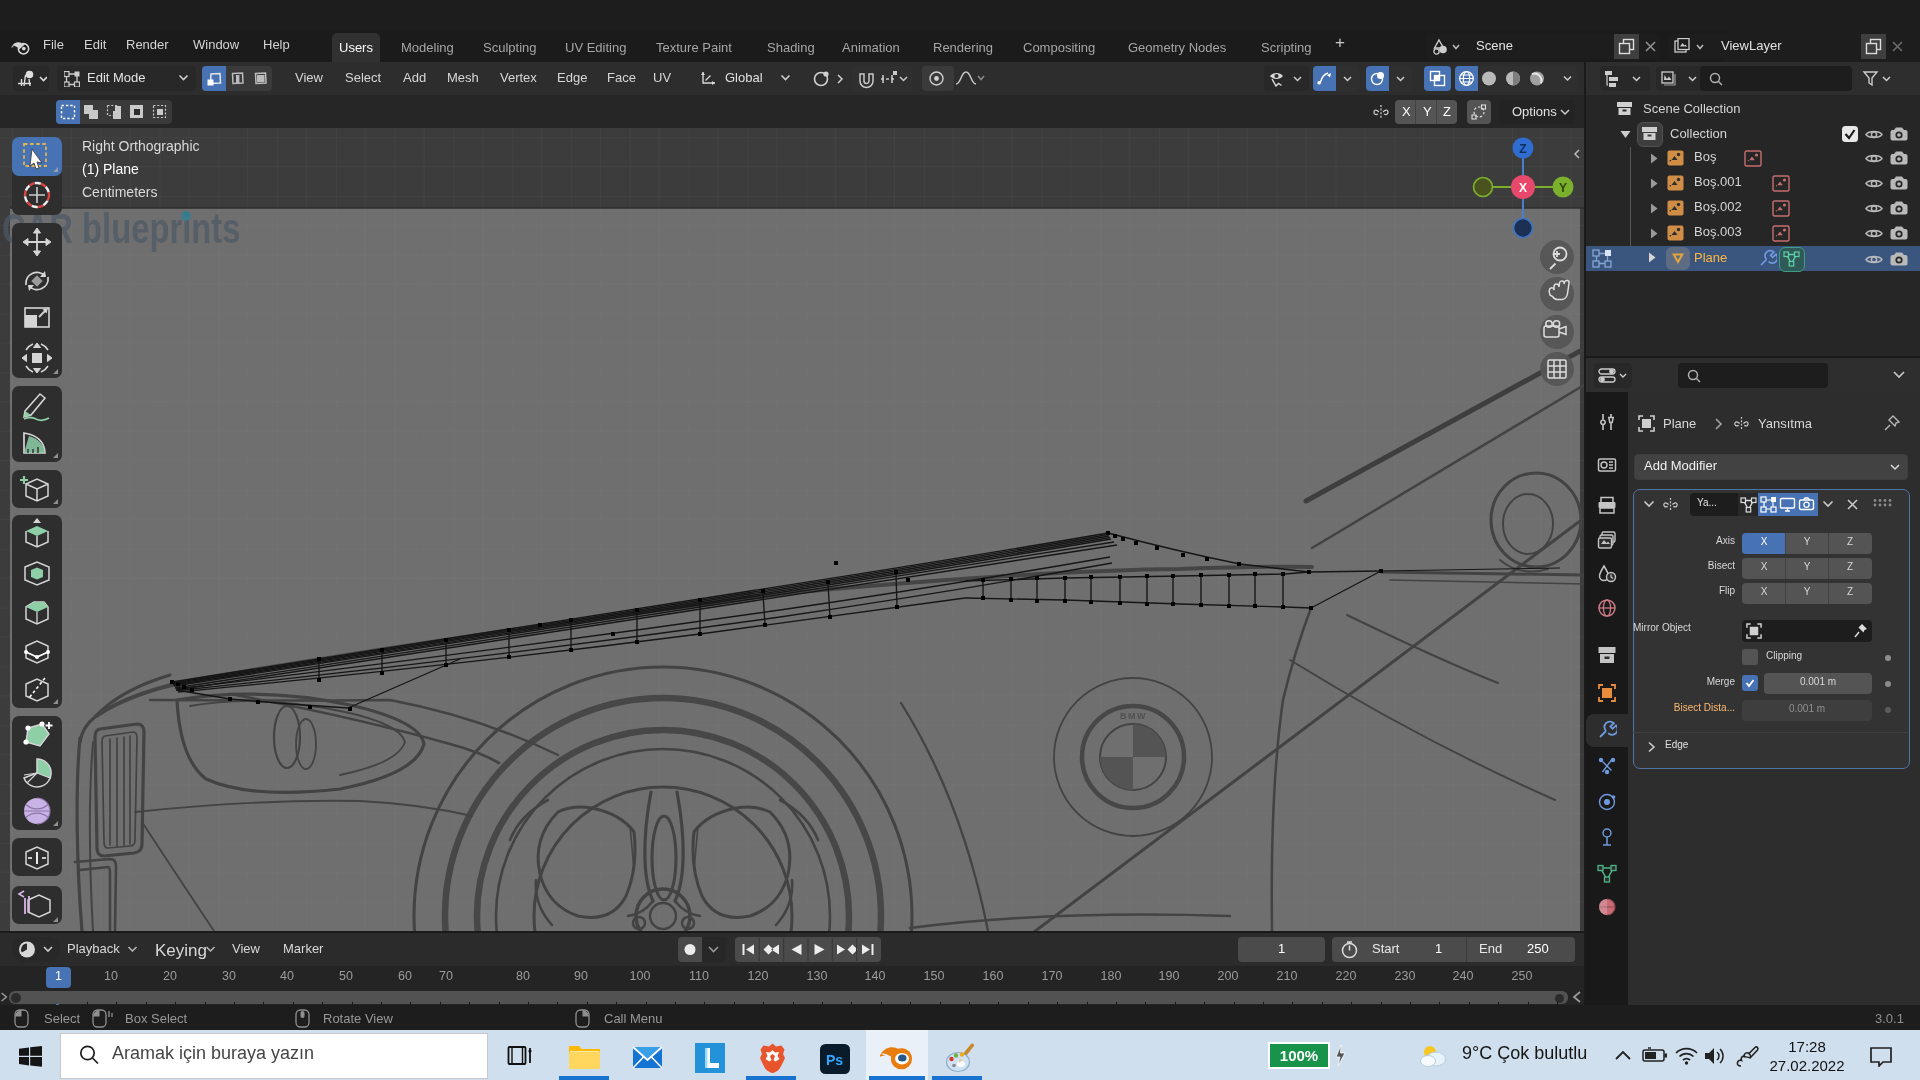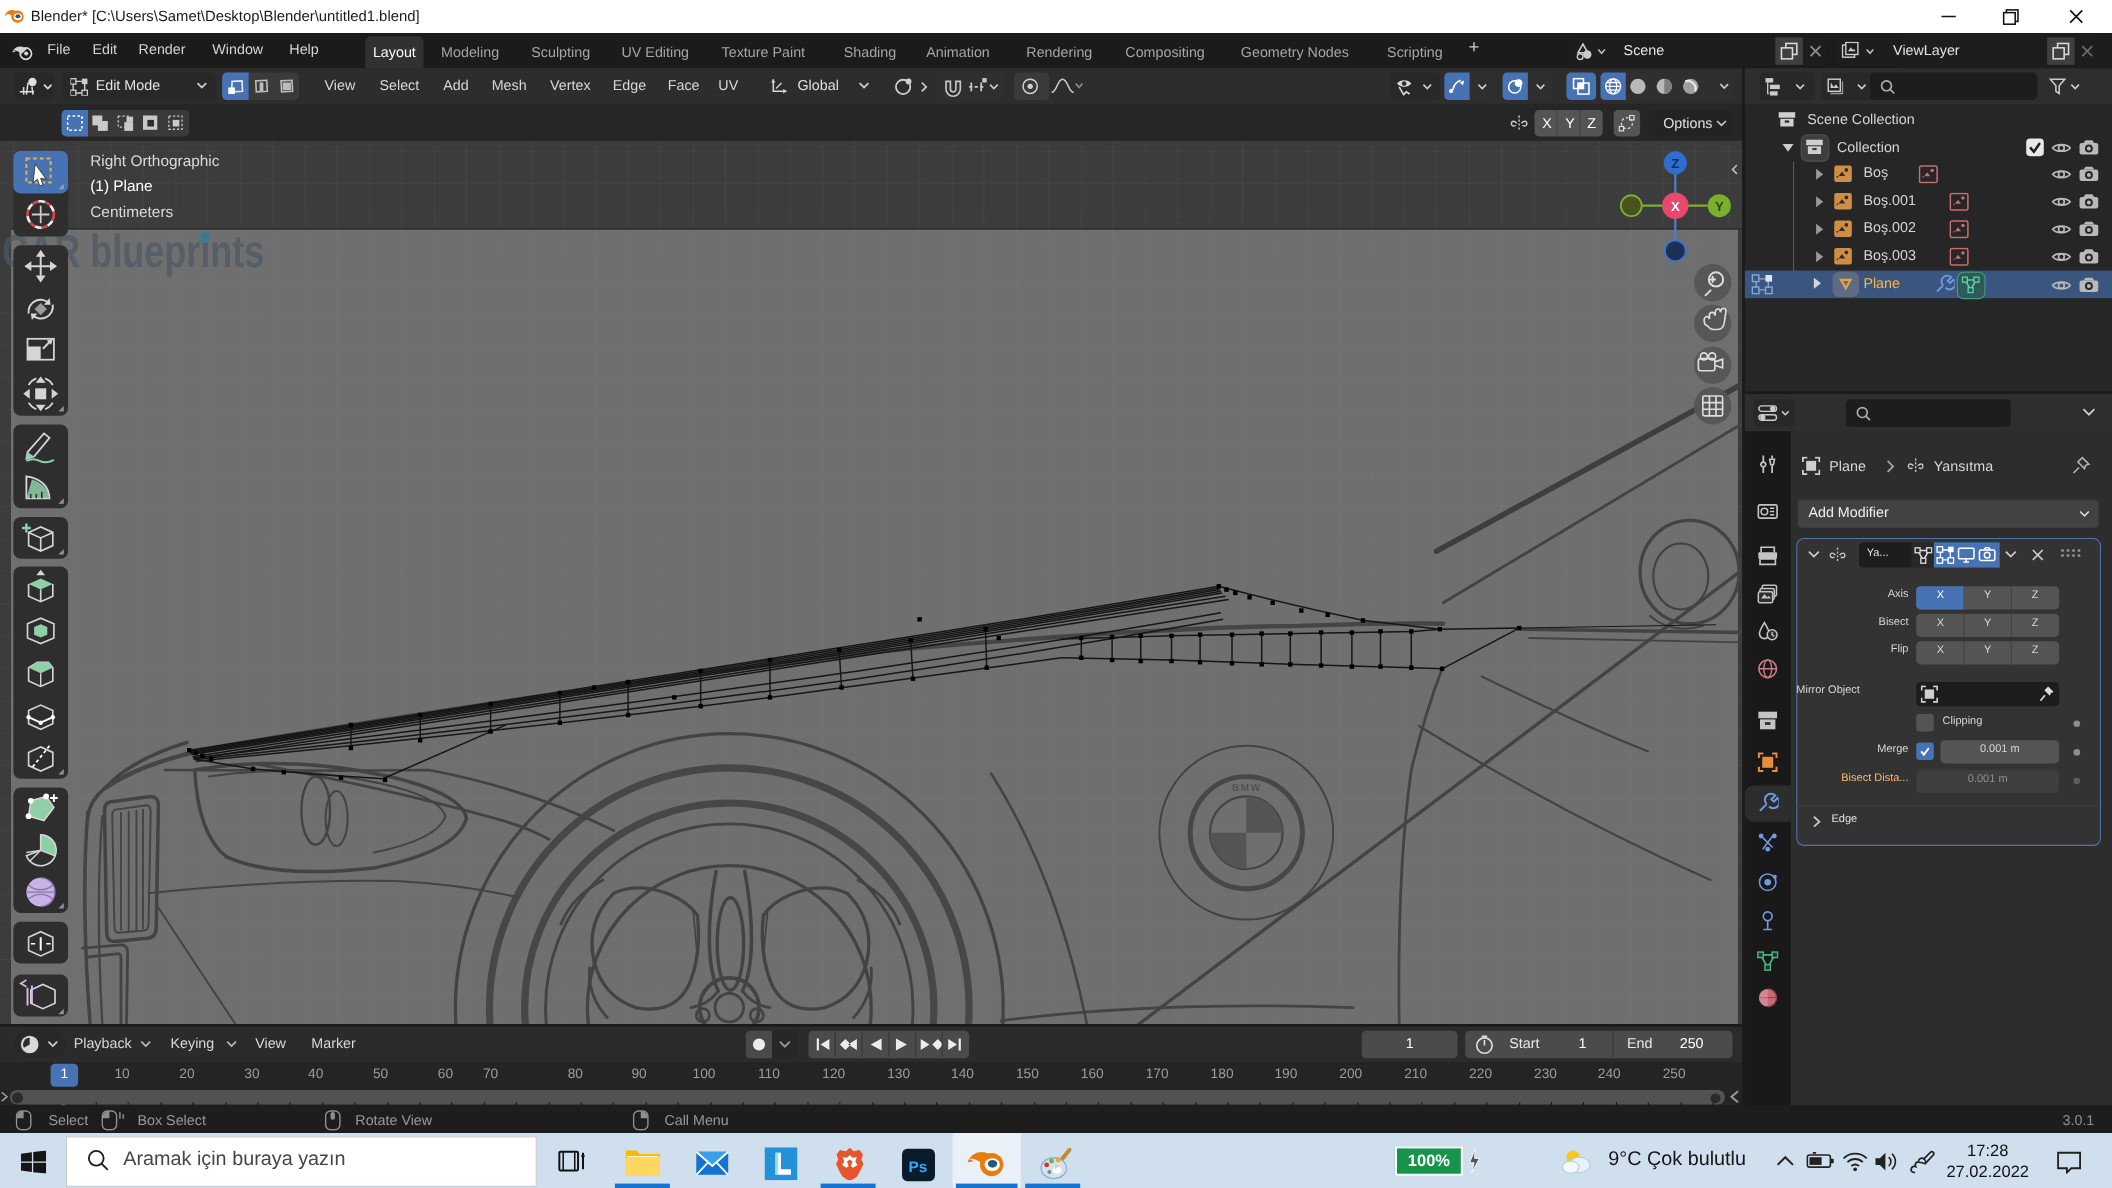--- a/index.html
+++ b/index.html
@@ -32,51 +32,34 @@
   
   #status{left:0;top:1005px;width:1920px;height:25px;background:#1d1d1d;color:#989898;font-size:13px;}
   
   #taskbar{left:0;top:1030px;width:1920px;height:50px;background:#cfdfed;}
   .vsep{position:absolute;background:#1a1a1a;}
 </style>
 </head>
 <body>
 <div id="root">
 
-  <div id="titlebar" class="abs">
-    <svg class="abs" style="left:4px;top:6px" width="19" height="16" viewBox="0 0 64 52">
-      <path d="M20.6 25.8 C14.3 21.5 8.8 19.8 3.2 20.9 C7.5 14.2 14.9 9.4 23.5 9.4 C27.9 9.4 32.0 10.7 35.4 12.9 L20.6 25.8 Z M3.2 20.9 C2.2 22.4 1.5 24.1 1.2 25.2 C1.0 26.1 1.7 26.6 2.6 26.2 C4.8 25.2 8.0 24.4 11.5 24.9 L3.2 20.9 Z" fill="#e87d0d"></path>
-      <circle cx="40" cy="30" r="19" fill="#e87d0d"></circle>
-      <path d="M21.5 26.5 L36 13 L44 16 L26 32 Z" fill="#e87d0d"></path>
-      <ellipse cx="41" cy="30" rx="12.5" ry="10.5" fill="#fff"></ellipse>
-      <ellipse cx="41.5" cy="28.7" rx="7.6" ry="6.4" fill="#265787"></ellipse>
-    </svg>
-    <div class="t">Blender* [C:\Users\Samet\Desktop\Blender\untitled1.blend]</div>
-
-    <svg class="abs" style="left:1755px;top:0" width="165" height="30" viewBox="0 0 165 30">
-      <path d="M10 15 h13" stroke="#111" stroke-width="1.4"></path>
-      <rect x="69" y="9" width="10.5" height="10.5" fill="none" stroke="#111" stroke-width="1.4"></rect>
-      <rect x="66.5" y="11.5" width="10.5" height="10.5" fill="#fff" stroke="#111" stroke-width="1.4"></rect>
-      <path d="M127 9.5 l11 11 M138 9.5 l-11 11" stroke="#111" stroke-width="1.5"></path>
-    </svg>
-  </div>
 
   <div id="menubar" class="abs">
     <svg class="abs" style="left:11px;top:9px" width="20" height="17" viewBox="0 0 64 52">
       <path d="M20.6 25.8 C14.3 21.5 8.8 19.8 3.2 20.9 C7.5 14.2 14.9 9.4 23.5 9.4 C27.9 9.4 32.0 10.7 35.4 12.9 L24 24 Z M3.2 20.9 C2.2 22.4 1.5 24.1 1.2 25.2 C1.0 26.1 1.7 26.6 2.6 26.2 C4.8 25.2 8.0 24.4 11.5 24.9 L3.2 20.9 Z" fill="#d5d5d5"></path>
       <path d="M21.5 26.5 L36 13 L44 16 L26 32 Z" fill="#d5d5d5"></path>
       <circle cx="40" cy="30" r="16.5" fill="none" stroke="#d5d5d5" stroke-width="5"></circle>
       <circle cx="41" cy="29.5" r="6" fill="#d5d5d5"></circle>
     </svg>
     <div class="mitem" style="left:43px">File</div>
     <div class="mitem" style="left:84px">Edit</div>
     <div class="mitem" style="left:126px">Render</div>
     <div class="mitem" style="left:193px">Window</div>
     <div class="mitem" style="left:263px">Help</div>
-    <div class="tab active" style="left:332px">Layout</div>
+    <div class="tab active" style="left:332px">Users</div>
     <div class="tab" style="left:394px">Modeling</div>
     <div class="tab" style="left:476px">Sculpting</div>
     <div class="tab" style="left:558px">UV Editing</div>
     <div class="tab" style="left:649px">Texture Paint</div>
     <div class="tab" style="left:760px">Shading</div>
     <div class="tab" style="left:835px">Animation</div>
     <div class="tab" style="left:926px">Rendering</div>
     <div class="tab" style="left:1016px">Compositing</div>
     <div class="tab" style="left:1121px">Geometry Nodes</div>
     <div class="tab" style="left:1254px">Scripting</div>
@@ -1082,21 +1065,21 @@
     <div class="btn" style="left:12px;top:4px;width:48px;height:25px;border-radius:12px"></div>
     <svg class="abs" style="left:18px;top:7px" width="36" height="19" viewBox="0 0 36 19">
       <circle cx="9" cy="9.5" r="8" fill="#d8d8d8"></circle>
       <path d="M9 9.5 L9 3.5 A6 6 0 0 0 3.8 12.5 Z" fill="#2b2b2b"></path>
       <path d="M26 7 l4 4 4-4" stroke="#ccc" stroke-width="1.6" fill="none"></path>
     </svg>
     <div class="abs" style="left:67px;top:8px;font-size:13px;color:#d8d8d8">Playback</div>
     <svg class="abs" style="left:127px;top:13px" width="11" height="8" viewBox="0 0 11 8">
         <path d="M1.5 1 l4 4 4-4" stroke="#bbb" stroke-width="1.5" fill="none"></path>
       </svg>
-    <div class="abs" style="left:155px;top:8px;font-size:13px;color:#d8d8d8">Keying</div>
+    <div class="abs" style="left:155px;top:8px;font-size:17px;color:#d8d8d8">Keying</div>
     <svg class="abs" style="left:205px;top:13px" width="11" height="8" viewBox="0 0 11 8">
         <path d="M1.5 1 l4 4 4-4" stroke="#bbb" stroke-width="1.5" fill="none"></path>
       </svg>
     <div class="abs" style="left:232px;top:8px;font-size:13px;color:#d8d8d8">View</div>
     <div class="abs" style="left:283px;top:8px;font-size:13px;color:#d8d8d8">Marker</div>
     <div class="abs" style="left:678px;top:4px;width:24px;height:25px;background:#4a4a4a;border-radius:4px 0 0 4px"></div>
     <div class="abs" style="left:702px;top:4px;width:24px;height:25px;background:#272727;border-radius:0 4px 4px 0"></div>
     <svg class="abs" style="left:678px;top:4px" width="48" height="25" viewBox="0 0 48 25">
       <circle cx="12" cy="12.5" r="5.5" fill="#ececec"></circle>
       <path d="M31 10 l4.5 4.5 4.5-4.5" stroke="#999" stroke-width="1.6" fill="none"></path>

